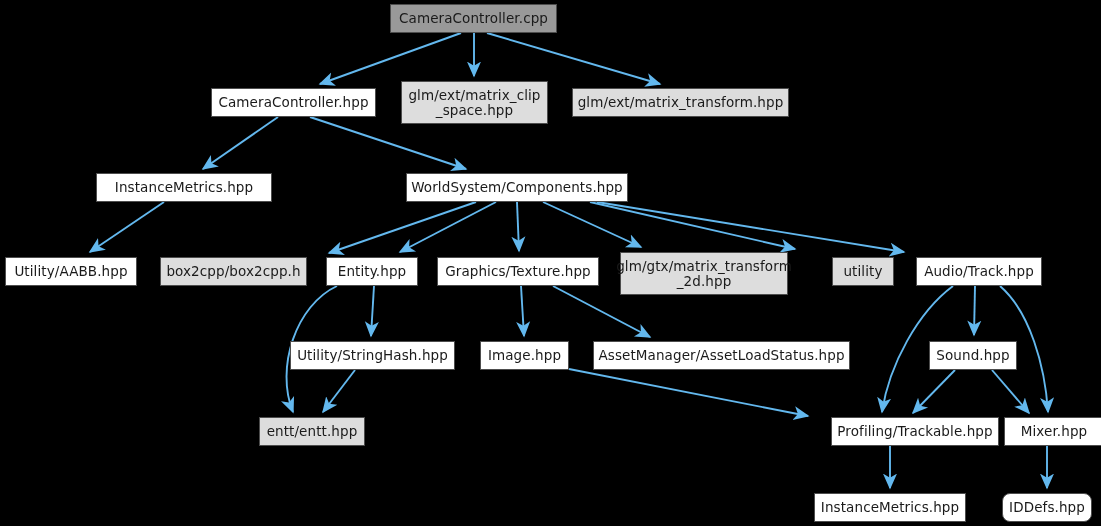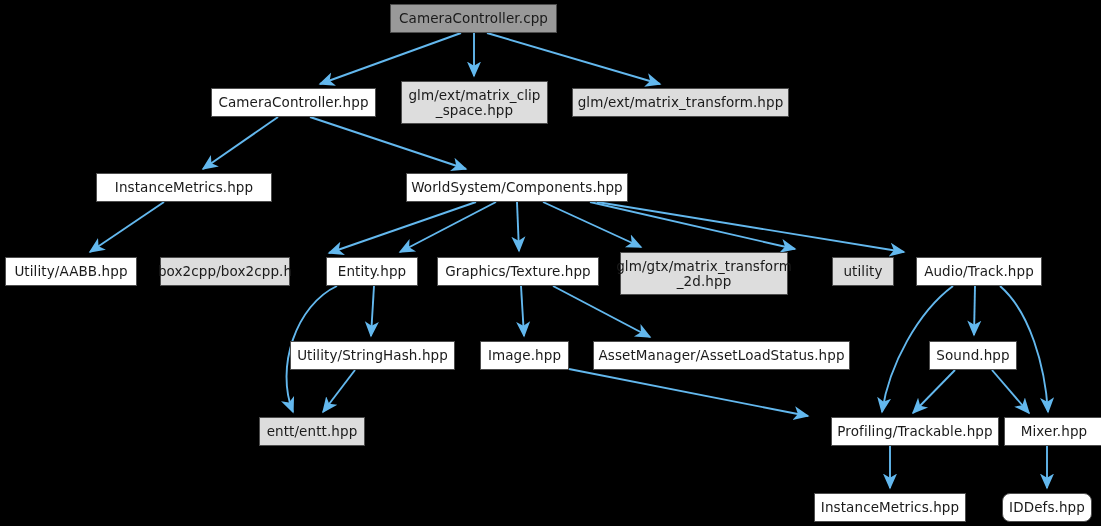--- a/index.html
+++ b/index.html
@@ -92,21 +92,21 @@
 
   <div id="nodes-group">
       <div class="node root" style="left: 390px; top: 4px; width: 167px; height: 29px;">CameraController.cpp</div>
       <div class="node internal" style="left: 211px; top: 88px; width: 165px; height: 29px;">CameraController.hpp</div>
       <div class="node external" style="left: 401px; top: 81px; width: 147px; height: 43px;">glm/ext/matrix_clip
 _space.hpp</div>
       <div class="node external" style="left: 572px; top: 88px; width: 217px; height: 29px;">glm/ext/matrix_transform.hpp</div>
       <div class="node internal" style="left: 96px; top: 173px; width: 176px; height: 29px;">InstanceMetrics.hpp</div>
       <div class="node internal" style="left: 406px; top: 173px; width: 222px; height: 29px;">WorldSystem/Components.hpp</div>
       <div class="node internal" style="left: 5px; top: 257px; width: 132px; height: 29px;">Utility/AABB.hpp</div>
-      <div class="node external" style="left: 160px; top: 257px; width: 130px; height: 29px; text-align: center;">box2cpp/box2cpp.h</div>
+      <div class="node external" style="left: 160px; top: 257px; width: 147px; height: 29px; text-align: center;">box2cpp/box2cpp.h</div>
       <div class="node internal" style="left: 326px; top: 257px; width: 92px; height: 29px;">Entity.hpp</div>
       <div class="node internal" style="left: 437px; top: 257px; width: 162px; height: 29px;">Graphics/Texture.hpp</div>
       <div class="node external" style="left: 620px; top: 252px; width: 168px; height: 43px;">glm/gtx/matrix_transform
 _2d.hpp</div>
       <div class="node external" style="left: 832px; top: 257px; width: 62px; height: 29px;">utility</div>
       <div class="node internal" style="left: 916px; top: 257px; width: 126px; height: 29px;">Audio/Track.hpp</div>
       <div class="node internal" style="left: 290px; top: 341px; width: 165px; height: 29px;">Utility/StringHash.hpp</div>
       <div class="node internal" style="left: 480px; top: 341px; width: 89px; height: 29px;">Image.hpp</div>
       <div class="node internal" style="left: 593px; top: 341px; width: 257px; height: 29px;">AssetManager/AssetLoadStatus.hpp</div>
       <div class="node internal" style="left: 929px; top: 341px; width: 88px; height: 29px;">Sound.hpp</div>

